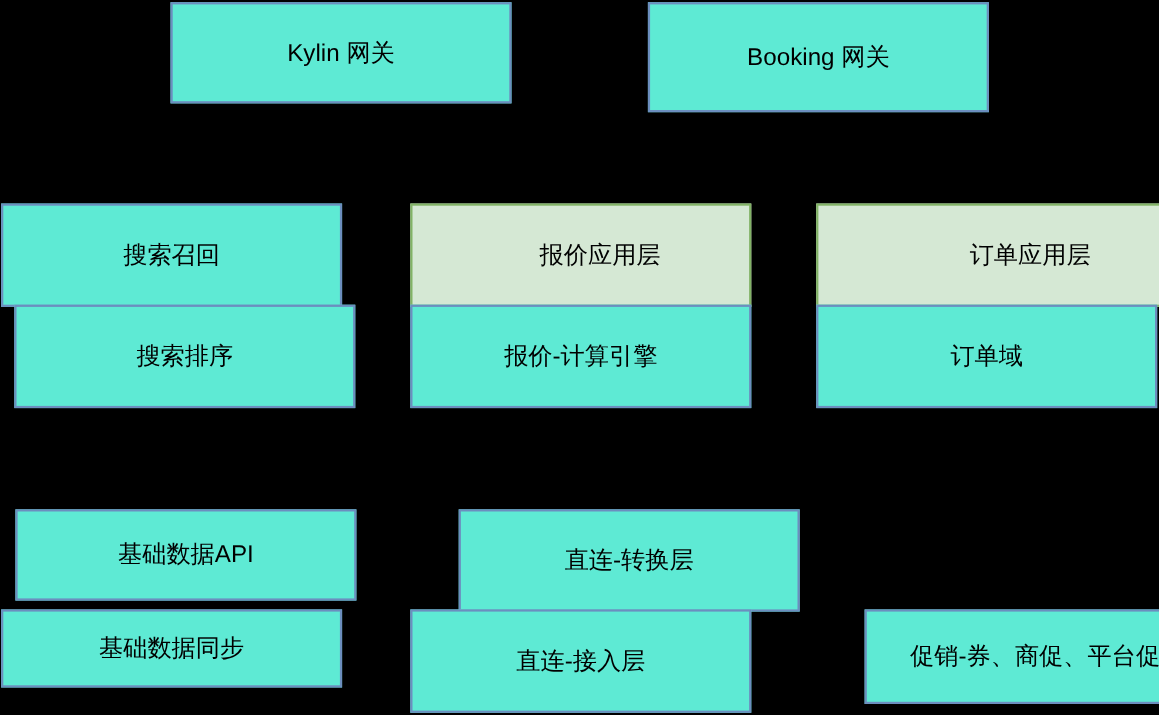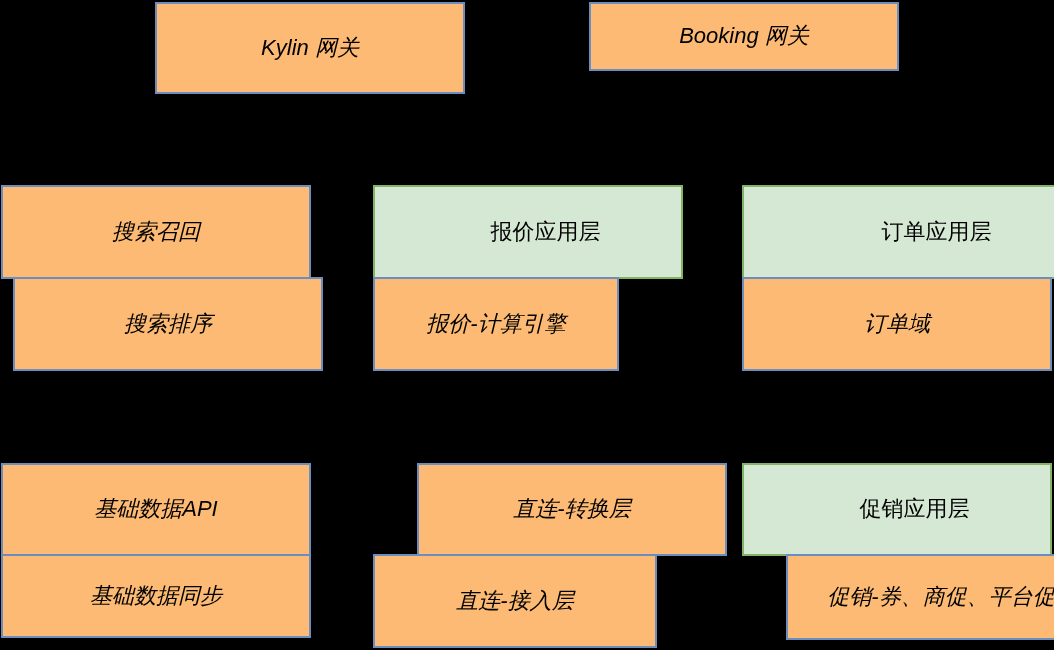--- a/index.html
+++ b/index.html
@@ -22,40 +22,40 @@
     display: flex;
     align-items: center;
     justify-content: center;
     text-align: center;
     font-size: 22px;
     font-weight: 400;
     color: #000000;
     line-height: 1.2;
     cursor: default;
   }
-  .blue  { background: #fdba74; border-color: #6c8ebf; font-style: italic; }
+  .blue  { background: #5eead4; border-color: #6c8ebf; }
   .green { background: #d5e8d4; border-color: #82b366; padding-left: 35px; }
 
   
   .n-kylin   { left: 155px; top: 2px;  width: 310px; height: 92px; }
-  .n-booking { left: 589px; top: 2px;  width: 310px; height: 69px; }
+  .n-booking { left: 589px; top: 2px;  width: 310px; height: 100px; }
 
   
   .n-search-recall   { left: 1px;   top: 185px; width: 310px; height: 94px; text-align: center; }
   .n-search-ranking  { left: 1px;   top: 277px; width: 310px; height: 94px; margin-left: 12px; }
   .n-quote-app       { left: 373px; top: 185px; width: 310px; height: 94px; }
-  .n-quote-engine    { left: 373px; top: 277px; width: 246px; height: 94px; }
+  .n-quote-engine    { left: 373px; top: 277px; width: 310px; height: 94px; }
   .n-order-app       { left: 742px; top: 185px; width: 354px; height: 94px; text-align: center; }
   .n-order-domain    { left: 742px; top: 277px; width: 310px; height: 94px; text-align: center; }
 
   
-  .n-base-api        { left: 1px;   top: 463px; width: 310px; height: 93px; }
-  .n-base-sync       { left: 1px;   top: 554px; width: 310px; height: 84px; }
+  .n-base-api        { left: 14px;   top: 463px; width: 310px; height: 83px; }
+  .n-base-sync       { left: 1px;   top: 554px; width: 310px; height: 71px; }
   .n-direct-transform{ left: 373px; top: 463px; width: 310px; height: 93px; margin-left: 44px; }
-  .n-direct-access   { left: 373px; top: 554px; width: 284px; height: 94px; }
+  .n-direct-access   { left: 373px; top: 554px; width: 310px; height: 94px; }
   .n-promo-app       { left: 742px; top: 463px; width: 310px; height: 93px; }
   .n-promo-detail    { left: 786px; top: 554px; width: 310px; height: 86px; }
 </style>
 </head>
 <body>
 
 <div class="canvas">
 
   <div class="node blue n-kylin">Kylin 网关</div>
   <div class="node blue n-booking">Booking 网关</div>
@@ -68,16 +68,15 @@
 
   <div class="node green n-order-app">订单应用层</div>
   <div class="node blue n-order-domain">订单域</div>
 
   <div class="node blue n-base-api">基础数据API</div>
   <div class="node blue n-base-sync">基础数据同步</div>
 
   <div class="node blue n-direct-transform">直连-转换层</div>
   <div class="node blue n-direct-access">直连-接入层</div>
 
-  <div class="node green n-promo-app">促销应用层</div>
   <div class="node blue n-promo-detail">促销-券、商促、平台促</div>
 
 </div>
 
 </body></html>

